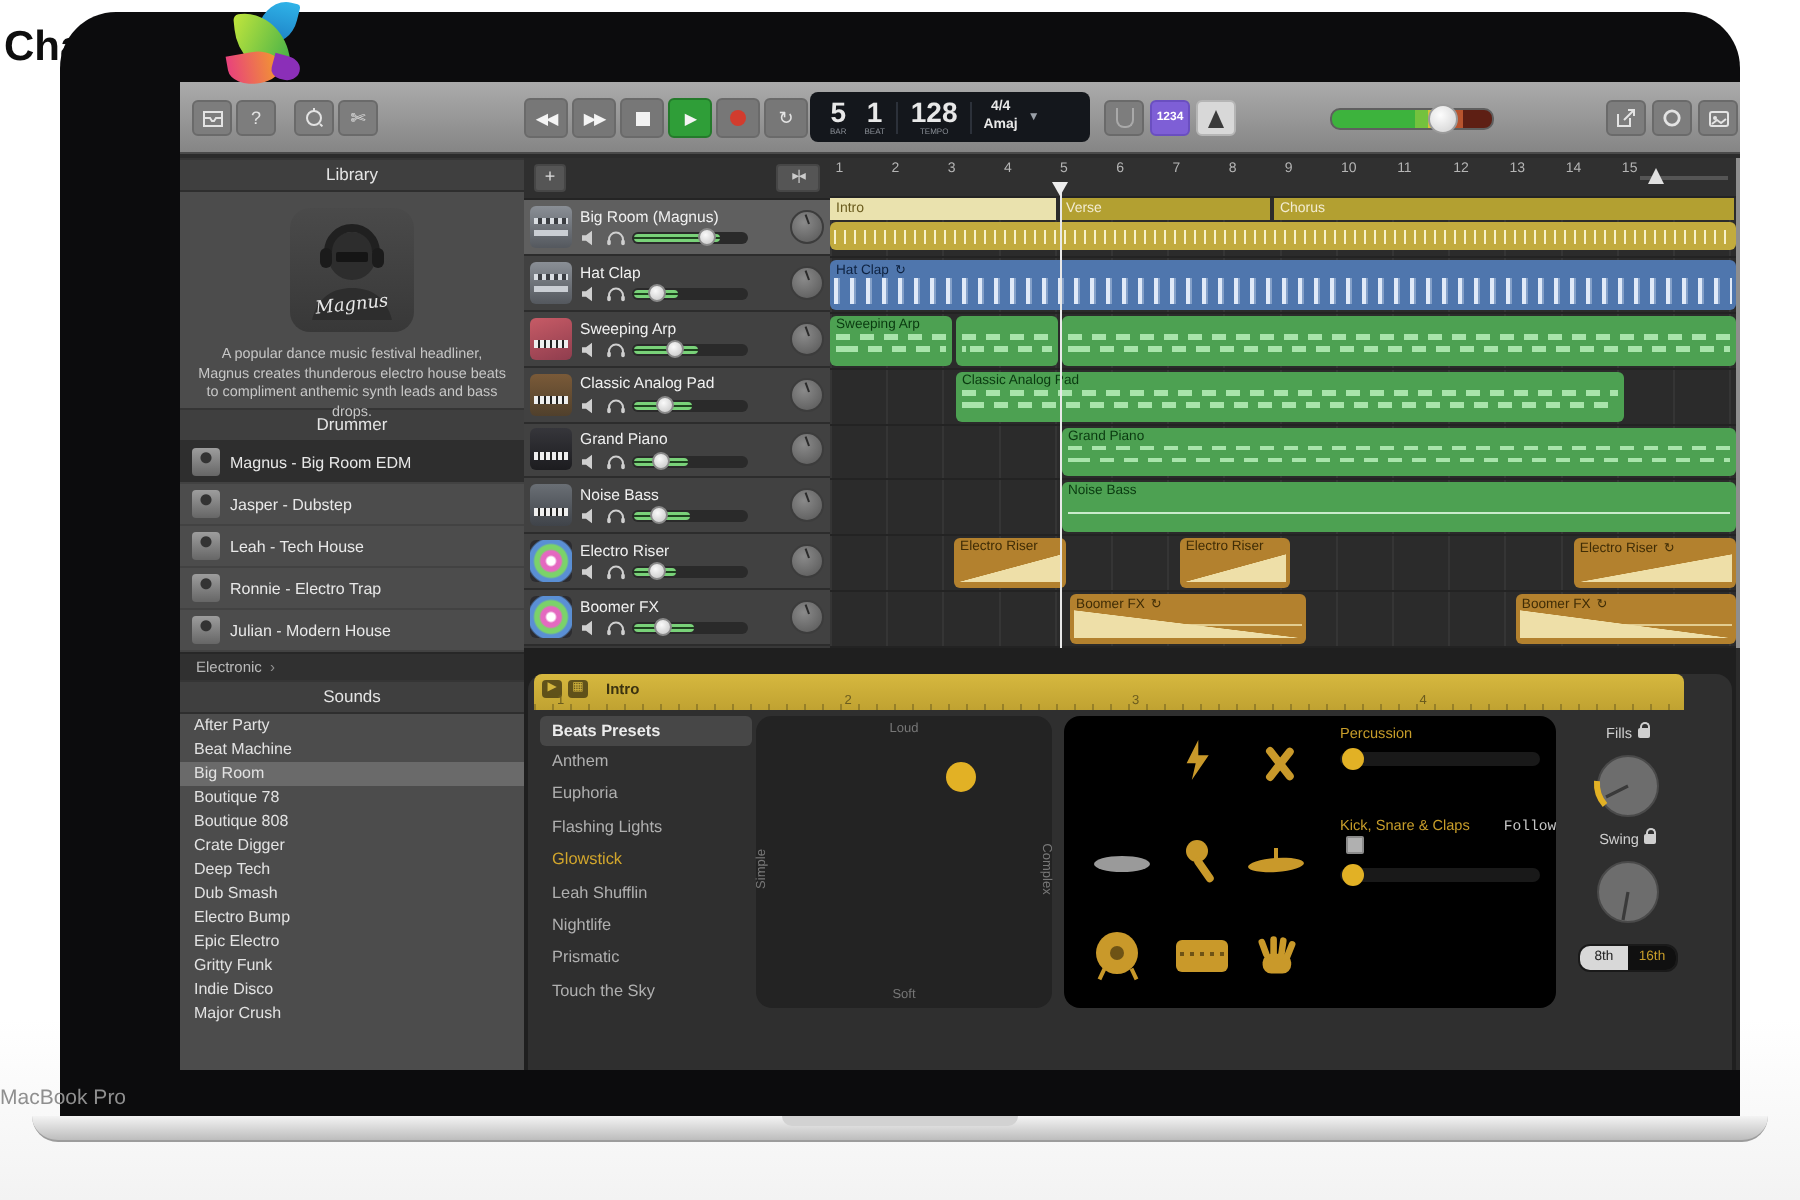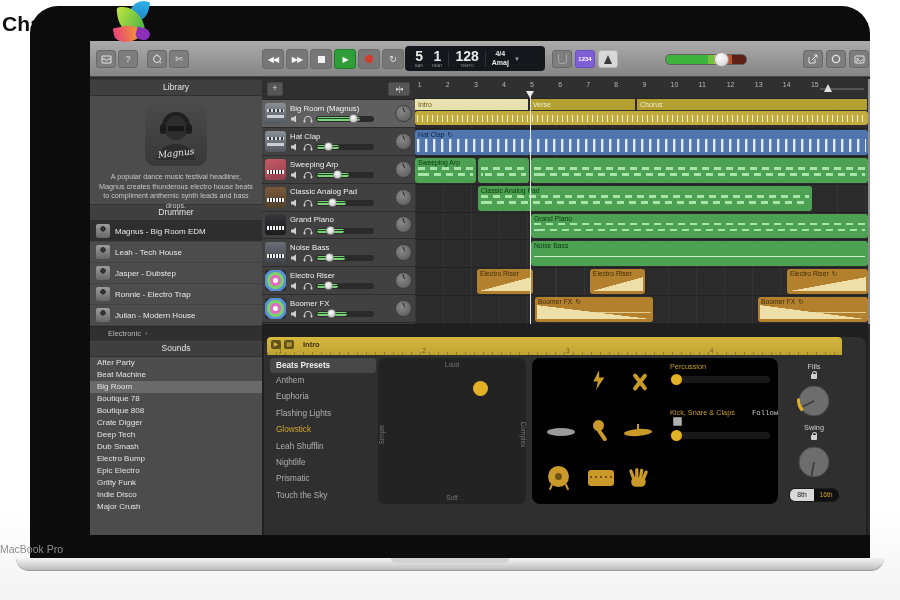--- a/index.html
+++ b/index.html
@@ -51,21 +51,21 @@
   .sidebar{position:absolute;left:0;top:38px;width:172px;height:456px;background:#4c4c4c;border-right:1px solid #262626;}
   .sb-head{height:15px;line-height:15px;text-align:center;background:#3f3f3f;border-top:1px solid #353535;border-bottom:1px solid #2e2e2e;color:#e4e4e4;font-size:8.5px;}
   .artist-card{height:108px;position:relative;}
   .avatar{position:absolute;left:55px;top:8px;width:62px;height:62px;border-radius:10px;background:linear-gradient(#4a4a4a,#383838);overflow:hidden;}
   .sig{position:absolute;left:0;right:0;top:44px;text-align:center;font-family:"DejaVu Serif","Liberation Serif",serif;font-style:italic;font-size:9px;color:#e8e8e8;transform:rotate(-6deg);}
   .desc{position:absolute;left:8px;right:8px;top:76px;text-align:center;font-size:7.2px;line-height:1.35;color:#c6c6c6;}
   .dr-item{height:20px;display:flex;align-items:center;gap:5px;padding-left:6px;border-bottom:1px solid #424242;}
   .dr-item.sel{background:#2e2e2e;}
   .dr-av{width:14px;height:14px;border-radius:2px;background:radial-gradient(circle at 50% 35%,#333 2.5px,transparent 3px),linear-gradient(#9d9d9d,#666);flex:none;}
   .dr-name{font-size:8px;color:#e8e8e8;}
-  .genre-row{height:13px;display:flex;align-items:center;padding-left:18px;background:#303030;color:#b9b9b9;font-size:7.5px;border-top:1px solid #272727;}
+  .genre-row{height:13px;display:flex;align-items:center;padding-left:8px;background:#303030;color:#b9b9b9;font-size:7.5px;border-top:1px solid #272727;}
   .genre-row u{text-decoration:none;margin-left:4px;color:#8f8f8f;}
   .snd-item{height:12px;line-height:12px;padding-left:7px;font-size:8px;color:#e2e2e2;}
   .snd-item.sel{background:#6a6a6a;}
   
   .trackhead{position:absolute;left:172px;top:38px;width:153px;height:245px;background:#383838;border-right:1px solid #222;}
   .th-top{height:20px;background:#2f2f2f;border-bottom:1px solid #242424;display:flex;align-items:center;justify-content:space-between;padding:0 5px;}
   .add-btn{width:14px;height:12px;line-height:11px;text-align:center;background:#555;border:1px solid #464646;border-radius:2px;color:#ddd;font-size:9px;}
   .catch-btn{width:20px;height:12px;background:#555;border:1px solid #464646;border-radius:2px;color:#ccc;font-size:7px;text-align:center;line-height:11px;letter-spacing:-1px;}
   .trk{height:27.875px;box-sizing:border-box;border-bottom:1px solid #2c2c2c;background:#414141;display:flex;align-items:center;gap:4px;padding:0 3px;}
   .trk.sel{background:#5f5f5f;}
@@ -168,21 +168,21 @@
   .sliders{position:absolute;left:138px;top:4px;width:104px;}
   .srow{position:relative;height:46px;}
   .sl-label{font-size:7.3px;color:#c79d2a;padding-top:8px;white-space:nowrap;}
   .follow-txt{font-size:7.3px;color:#c6c6c6;margin-left:17px;font-family:Liberation Mono, monospace;}
   .follow-txt::after{content:"";display:inline-block;width:7px;height:7px;background:#b0b0b0;border:1px solid #8a8a8a;border-radius:1px;margin-left:3px;vertical-align:-1px;}
   .follow-txt:empty{display:none;}
   .follow-txt:empty::after{content:none;}
   .sltrack{position:relative;margin-top:5px;width:100px;height:7px;background:#191919;border-radius:4px;}
   .slknob{position:absolute;top:-2px;width:11px;height:11px;margin-left:-5px;border-radius:50%;background:#e2b125;}
   .knobcol{position:absolute;left:524px;top:34px;width:56px;height:150px;text-align:center;}
-  .kc-label{font-size:7.3px;color:#cfcfcf;margin-top:4px;display:flex;align-items:center;justify-content:center;gap:3px;flex-direction:column;}
+  .kc-label{font-size:7.3px;color:#cfcfcf;margin-top:4px;display:flex;align-items:center;justify-content:center;gap:3px;}
   .lock{display:inline-block;width:6px;height:5px;background:#cfcfcf;border-radius:1px;position:relative;}
   .lock::before{content:"";position:absolute;left:1px;top:-3px;width:3px;height:3px;border:1px solid #cfcfcf;border-bottom:none;border-radius:3px 3px 0 0;}
   .bigknob{width:36px;height:36px;margin:4px auto 2px;}
   .rate{display:flex;width:48px;margin:8px auto 0;height:12px;border-radius:6px;overflow:hidden;border:1px solid #1a1a1a;}
   .rate span{flex:1;font-size:6.8px;line-height:12px;}
   .rate span{background:#d8d8d8;color:#222;}
   .rate span.on{background:#101010;color:#c79d2a;}
   .icon-svg{display:block;}
 </style>
 </head>
@@ -313,25 +313,25 @@
         <div class="sb-head">Drummer</div>
 
         <div>
 
         <div class="dr-item sel">
               <span class="dr-av"></span>
               <span class="dr-name">Magnus - Big Room EDM</span>
             </div>
             <div class="dr-item">
               <span class="dr-av"></span>
-              <span class="dr-name">Leah - Tech House</span>
+              <span class="dr-name">Jasper - Dubstep</span>
             </div>
             <div class="dr-item">
               <span class="dr-av"></span>
-              <span class="dr-name">Jasper - Dubstep</span>
+              <span class="dr-name">Leah - Tech House</span>
             </div>
             <div class="dr-item">
               <span class="dr-av"></span>
               <span class="dr-name">Ronnie - Electro Trap</span>
             </div>
             <div class="dr-item">
               <span class="dr-av"></span>
               <span class="dr-name">Julian - Modern House</span>
             </div>
           </div>

